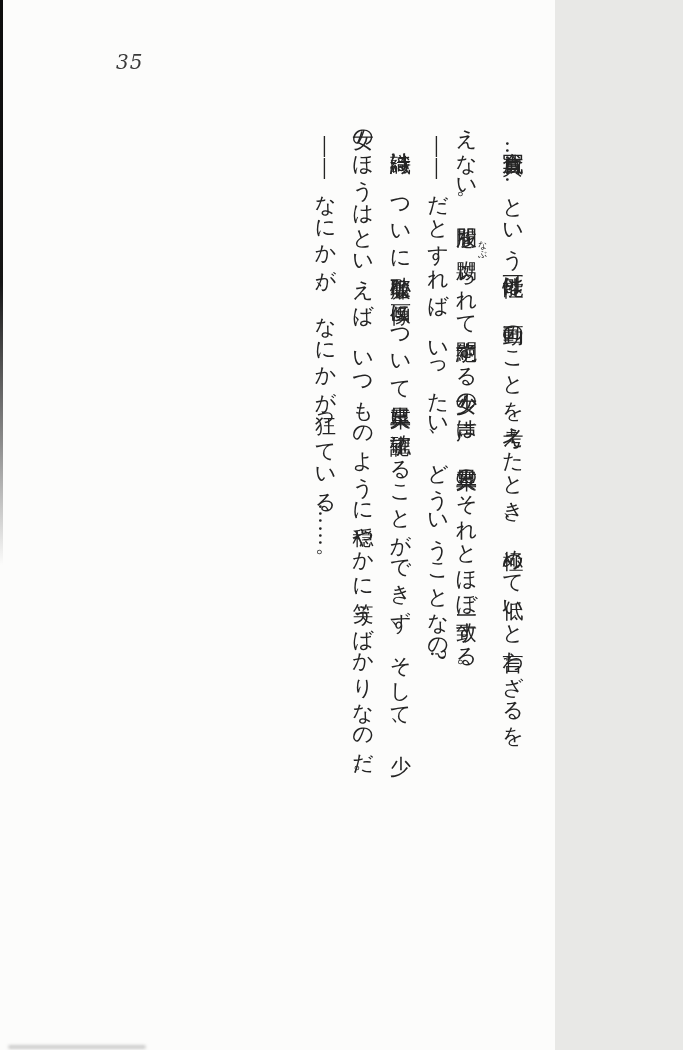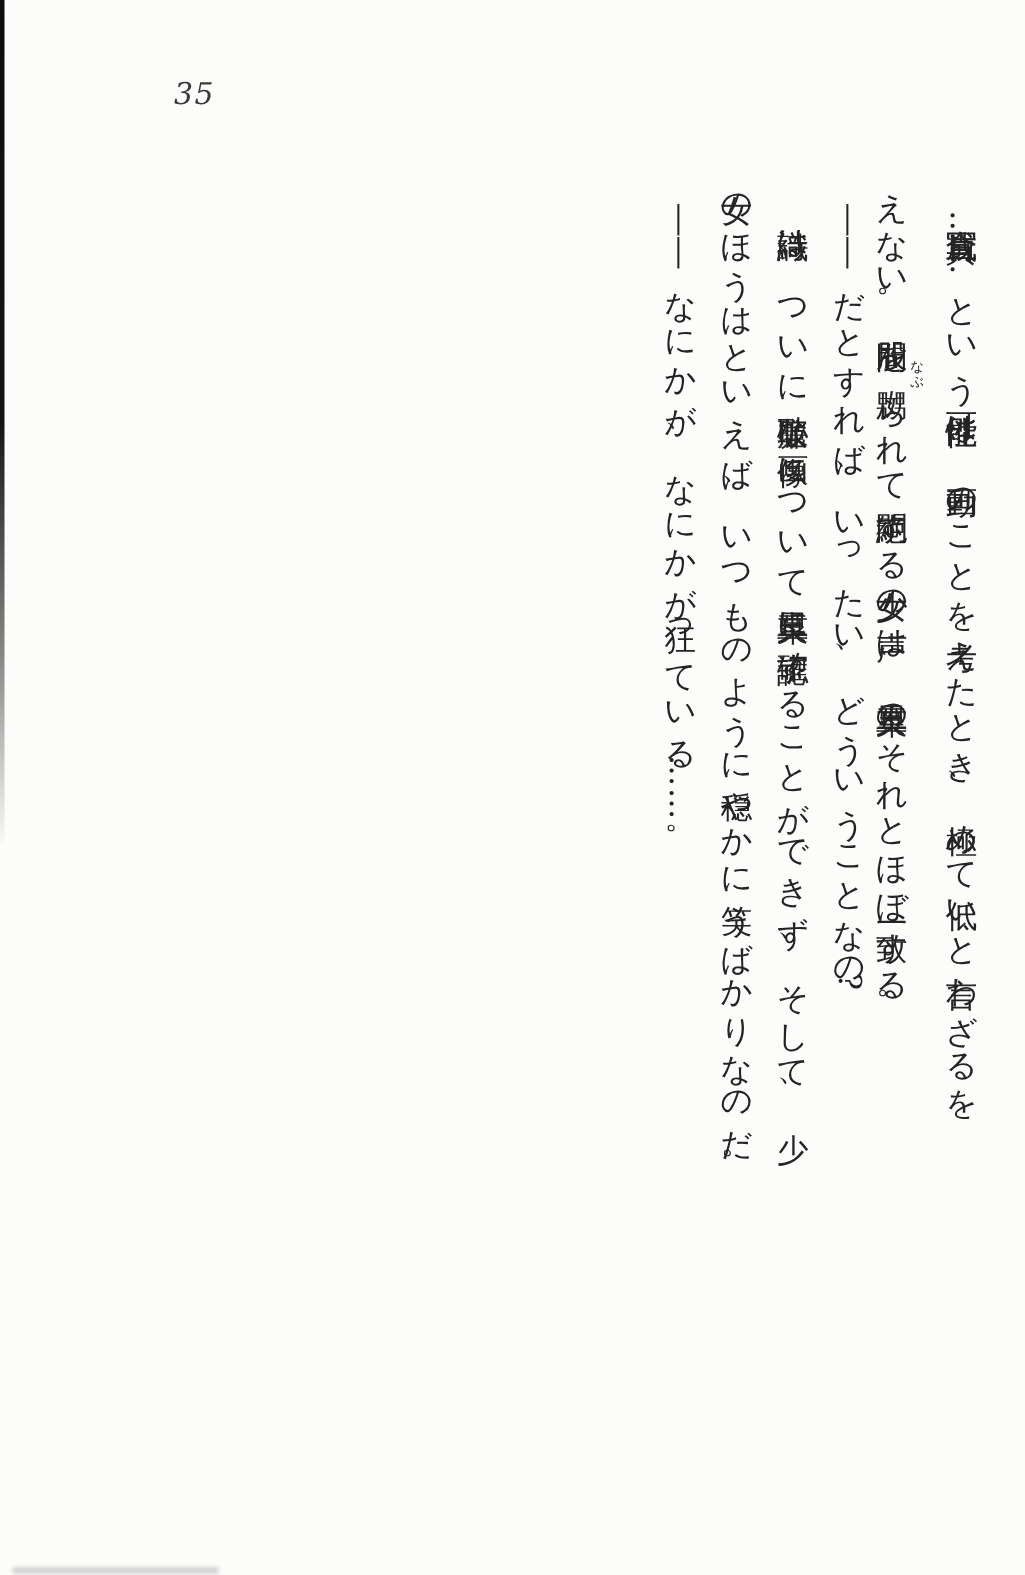--- a/index.html
+++ b/index.html
@@ -1,20 +1,20 @@
 <!DOCTYPE html>
 <html><head>
 <meta charset="utf-8">
 <style>
   html, body { margin: 0; padding: 0; }
   body { background: #e8e8e6; }
 
   .page {
     position: relative;
-    width: 683px;
+    width: 555px;
     height: 1050px;
     background: #fcfcfb;
     overflow: hidden;
     font-family: "DejaVu Serif", "Liberation Serif", serif;
   }
 
   
   .gutter-shadow {
     position: absolute;
     left: 0; top: 0;

